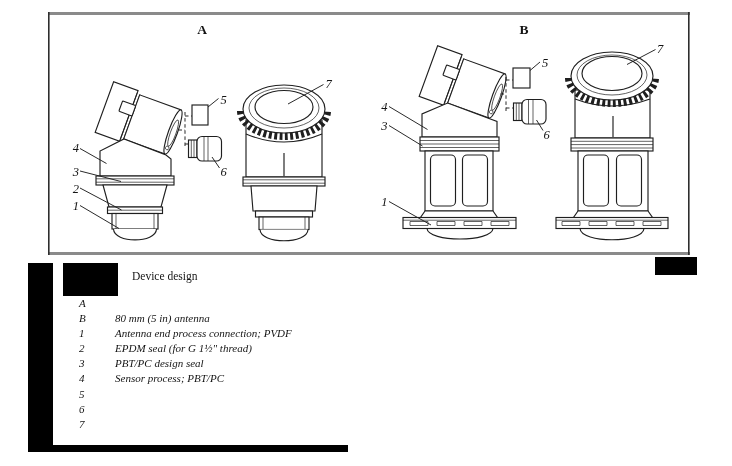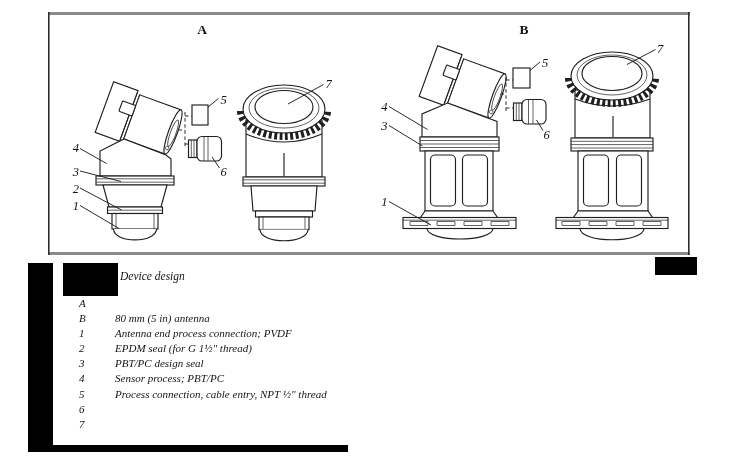--- a/index.html
+++ b/index.html
@@ -13,21 +13,21 @@
   .ld {stroke:#1f1f1f;stroke-width:0.95;fill:none;}
   .dash{stroke:#1f1f1f;stroke-width:0.95;fill:none;stroke-dasharray:3.5 2.6;}
   .knurl{stroke:#1f1f1f;stroke-width:12;fill:none;stroke-dasharray:2.8 2.4;}
   .frameg{stroke:#8a8a8a;stroke-width:3;fill:none;}
   .framed{stroke:#2e2e2e;stroke-width:1.6;fill:none;}
   text.t{font-family:"Liberation Serif",serif;font-style:italic;font-size:12.5px;fill:#141414;}
   text.pl{font-family:"Liberation Serif",serif;font-weight:bold;font-size:13.5px;fill:#141414;}
   
   .redact{position:absolute;background:#000;}
   
-  .caption-text{position:absolute;left:120px;top:270px;font-style:italic;font-size:11.5px;}
+  .caption-text{position:absolute;left:132px;top:270px;font-size:11.5px;}
   .legend{position:absolute;left:79px;top:296px;font-style:italic;font-size:11px;}
   .lg-row{display:flex;height:15.1px;line-height:15.1px;}
   .lg-key{width:36px;flex:none;}
 </style>
 </head>
 <body>
 
 <div class="page">
 
   <svg width="732" height="466" viewBox="0 0 732 466">
@@ -215,21 +215,20 @@
     <div class="lg-row">
       <span class="lg-key">3</span>
       <span class="lg-text">PBT/PC design seal</span>
     </div>
     <div class="lg-row">
       <span class="lg-key">4</span>
       <span class="lg-text">Sensor process; PBT/PC</span>
     </div>
     <div class="lg-row">
       <span class="lg-key">5</span>
-      <span class="lg-text">Process connection, cable entry, NPT ½" thread</span>
     </div>
     <div class="lg-row">
       <span class="lg-key">6</span>
     </div>
     <div class="lg-row">
       <span class="lg-key">7</span>
     </div>
   </div>
 
 </div>

